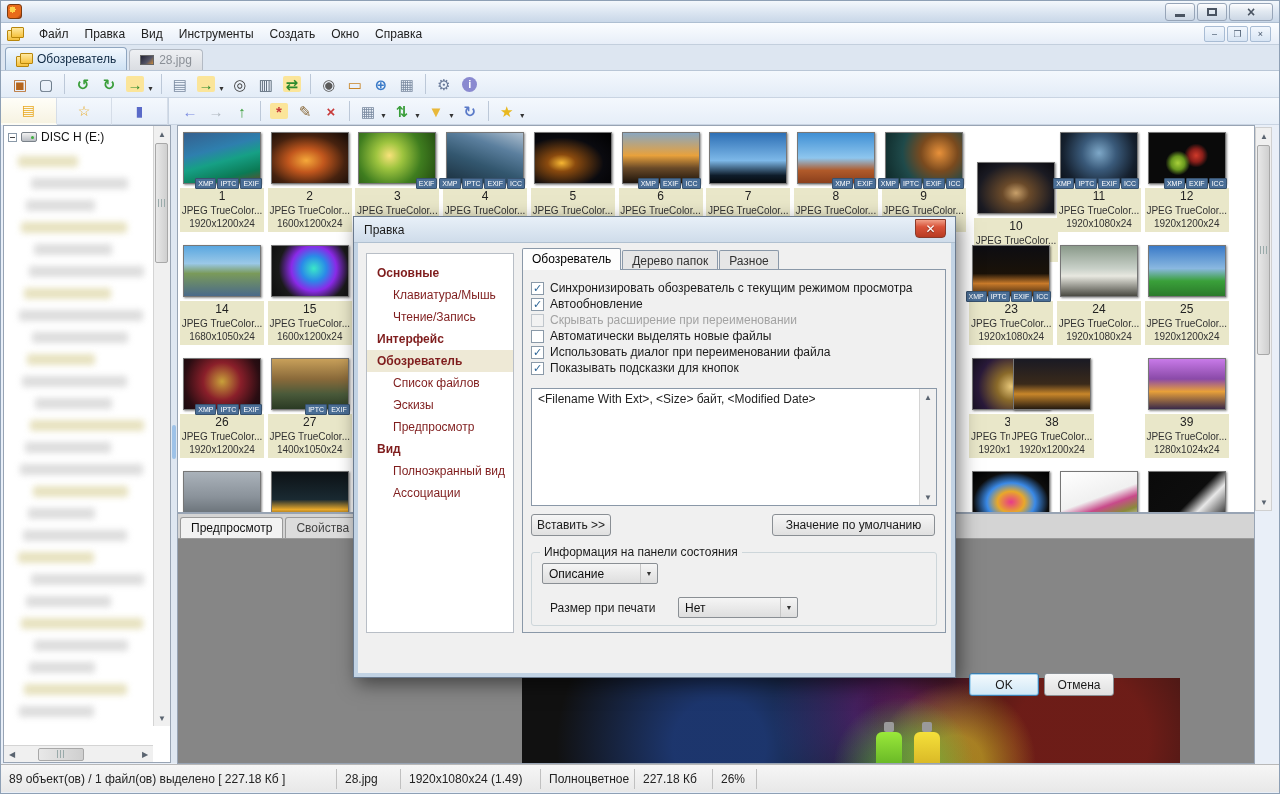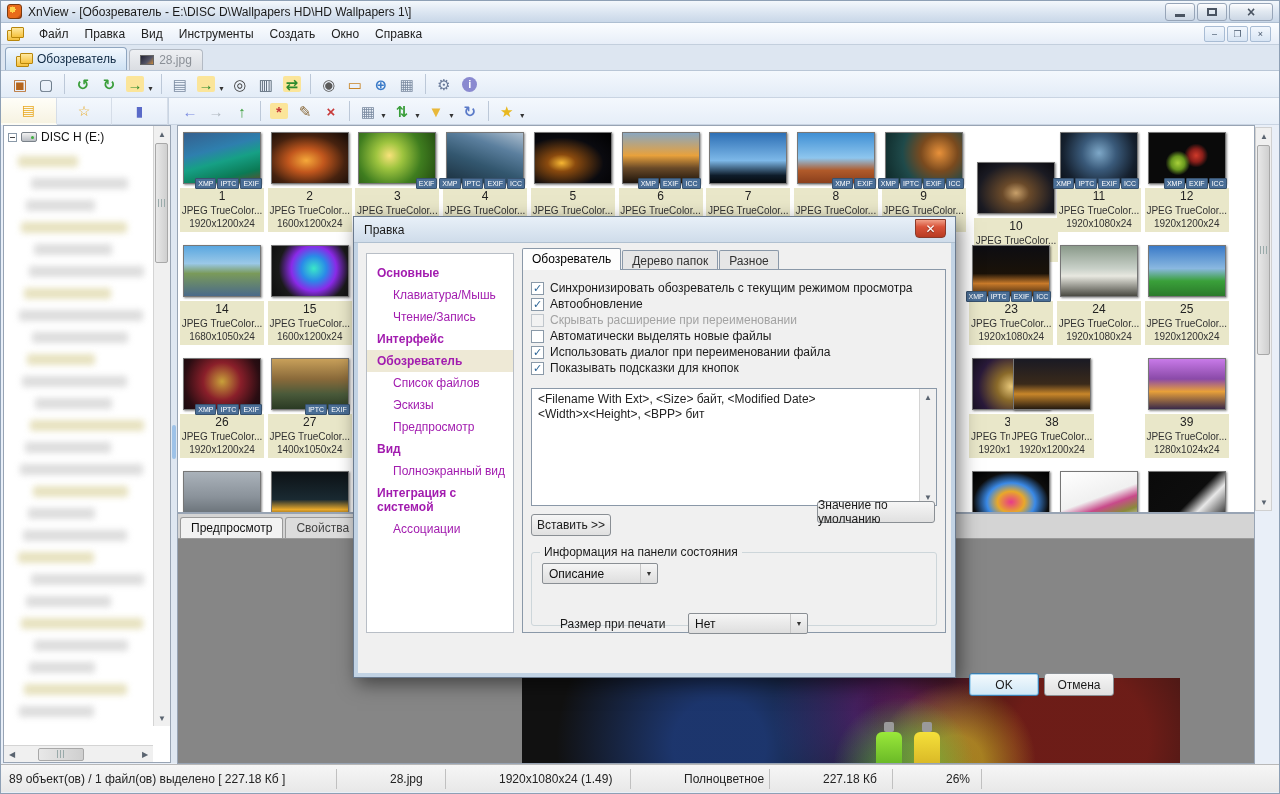--- a/index.html
+++ b/index.html
@@ -101,77 +101,76 @@
      radial-gradient(circle at 85% 55%, rgba(200,40,30,.5) 0 12%, transparent 38%),
      radial-gradient(circle at 55% 30%, rgba(150,40,180,.4) 0 8%, transparent 30%),
      #111; }
   .bottle { position:absolute; bottom:6px; width:26px; height:52px; border-radius:6px 6px 4px 4px; }
   .bottle:before { content:""; position:absolute; left:8px; top:-10px; width:10px; height:10px; background:#9a9a9a; border-radius:2px; }
   .bottle.green { left:354px; background:linear-gradient(#9ae83a,#4a9a1a); }
   .bottle.yellow { left:392px; background:linear-gradient(#f5e03a,#c8a01a); }
 
   
   .statusbar { position:absolute; left:0; top:763px; width:100%; height:28px; background:linear-gradient(#f6f6f6,#e8e8e8);
-    border-top:1px solid #b8b8b8; display:flex; align-items:center; font-size:12px; color:#222;gap:45px; }
+    border-top:1px solid #b8b8b8; display:flex; align-items:center; font-size:12px; color:#222; }
   .seg { padding:0 8px; border-right:1px solid #c0c0c0; height:20px; display:flex; align-items:center; white-space:nowrap; overflow:hidden; }
 
   
   .dialog { position:absolute; left:352px; top:215px; width:603px; height:462px;
     background:#f0f0f0; border:1px solid #6a7a8e; box-shadow:4px 6px 18px rgba(0,0,0,.5); }
   .dlg-frame { position:absolute; inset:0; border:4px solid #c2d3e4; }
   .dlg-title { position:absolute; left:0; top:0; width:100%; height:26px; background:linear-gradient(#e8f0f8,#cfdcea);
     display:flex; align-items:center; padding-left:10px; font-size:12px; color:#1a1a1a; border-bottom:1px solid #b0c0d0; }
   .dlg-close { position:absolute; right:9px; top:2px; width:31px; height:19px; border:1px solid #8a3a2a; border-radius:0 0 4px 4px;
     background:linear-gradient(#f0a088,#d9543a 40%,#b83a22); color:#fff; font-weight:bold; font-size:12px;
     display:flex; align-items:center; justify-content:center; text-shadow:0 1px 1px rgba(0,0,0,.4); }
   .dlg-nav { position:absolute; left:12px; top:36px; width:148px; height:380px; background:#fff; border:1px solid #b8bec6; padding-top:8px; }
-  .nav-item { font-size:12px; color:#a21caf; padding:4px 4px 4px 10px; }
+  .nav-item { font-size:12px; color:#7f1d1d; padding:4px 4px 4px 10px; }
   .nav-item.bold { font-weight:bold; }
   .nav-item.indent { padding-left:26px; }
   .nav-item.selected { background:#eee9d6; }
   .dlg-content { position:absolute; left:168px; top:32px; width:424px; height:384px; }
   .dlg-tabs { display:flex; height:21px; align-items:flex-end; }
   .dtab { padding:3px 9px 2px; border:1px solid #8a98a8; border-bottom:none; border-radius:2px 2px 0 0; margin-right:1px; font-size:12px; }
   .dtab.active { background:#fdfdfd; position:relative; z-index:2; padding-bottom:4px; }
   .dtab.inactive { background:#e6e6e6; color:#333; }
   .dlg-page { position:absolute; left:0; top:20px; width:424px; height:364px; border:1px solid #8a98a8; background:#f0f0f0; padding:10px 8px 0 8px; }
   .cbx { display:flex; align-items:center; gap:6px; height:16px; margin-bottom:0; font-size:12px; color:#1a1a1a; }
   .cbx .box { width:13px; height:13px; border:1px solid #8a99a8; background:#fff; display:flex; align-items:center; justify-content:center;
     font-size:11px; font-weight:bold; color:#2c6496; line-height:1; flex:none; }
   .cbx.disabled { color:#a2a2a2; }
   .cbx.disabled .box { background:#f2f2f2; border-color:#c0c6cc; }
   .dlg-text { position:absolute; left:8px; top:118px; width:406px; height:118px; background:#fff; border:1px solid #8a98a8;
     font-size:12px; color:#222; padding:3px 20px 3px 6px; line-height:15px; }
   .dlg-text .vsb { position:absolute; right:0; top:0; width:17px; height:100%; background:#f0f0f0; border-left:1px solid #d4d4d4; }
   .btn { border:1px solid #8a8f94; border-radius:3px; background:linear-gradient(#f6f6f6,#e0e0e0); font-size:12px; color:#1a1a1a;
     display:flex; align-items:center; justify-content:center; }
   .btn-insert { position:absolute; left:8px; top:244px; width:80px; height:22px; }
-  .btn-default { position:absolute; right:10px; top:231px; width:118px; height:22px; }
+  .btn-default { position:absolute; right:10px; top:244px; width:163px; height:22px; }
   .groupbox { position:absolute; left:8px; top:282px; width:406px; height:74px; border:1px solid #cdd6da; border-radius:3px; }
   .gb-legend { position:absolute; left:8px; top:-8px; background:#f0f0f0; padding:0 4px; font-size:12px; color:#1a1a1a; }
   .combo { height:21px; border:1px solid #8a8f94; border-radius:2px; background:linear-gradient(#f5f5f5,#dedede);
     display:flex; align-items:center; font-size:12px; color:#111; padding-left:6px; position:relative; }
   .combo .arr { margin-left:auto; width:17px; height:100%; display:flex; align-items:center; justify-content:center; font-size:7px; color:#333; border-left:1px solid #c6c6c6; }
   .combo1 { position:absolute; left:10px; top:10px; width:116px; }
-  .gb-row { position:absolute; left:28px; top:44px; display:flex; align-items:center;margin-top:16px; }
+  .gb-row { position:absolute; left:18px; top:44px; display:flex; align-items:center; }
   .gb-label { width:128px; font-size:12px; color:#1a1a1a; }
   .combo2 { width:120px; }
   .btn-ok { position:absolute; left:447px; top:424px; width:70px; height:23px;
     border:1px solid #3c7fb1; border-radius:3px; background:linear-gradient(#f4fafd,#cfe7f6); box-shadow:0 0 0 1px #a8d4ee inset; font-size:12px;
     display:flex; align-items:center; justify-content:center; }
   .btn-cancel { position:absolute; left:522px; top:424px; width:70px; height:23px; }
 </style>
 </head>
 <body>
 
 <div class="window">
 
   <div class="titlebar">
     <div class="app-icon"></div>
-    <div class="title-text">XnView - [Обозреватель - E:\DISC D\Wallpapers HD\HD Wallpapers 1\]</div>
     <div class="winbtns">
       <div class="wbtn">
           <div class="g-min"></div>
         </div>
       <div class="wbtn">
           <div class="g-max"></div>
         </div>
       <div class="wbtn close">
           <span class="g-x">×</span>
         </div>
@@ -652,21 +651,20 @@
         <div class="nav-item bold">Основные</div>
         <div class="nav-item indent">Клавиатура/Мышь</div>
         <div class="nav-item indent">Чтение/Запись</div>
         <div class="nav-item bold">Интерфейс</div>
         <div class="nav-item bold selected">Обозреватель</div>
         <div class="nav-item indent">Список файлов</div>
         <div class="nav-item indent">Эскизы</div>
         <div class="nav-item indent">Предпросмотр</div>
         <div class="nav-item bold">Вид</div>
         <div class="nav-item indent">Полноэкранный вид</div>
-        <div class="nav-item bold">Интеграция с системой</div>
         <div class="nav-item indent">Ассоциации</div>
       </div>
 
     <div class="dlg-content">
       <div class="dlg-tabs" id="dlg-tabs">
           <div class="dtab active">Обозреватель</div>
           <div class="dtab inactive">Дерево папок</div>
           <div class="dtab inactive">Разное</div>
         </div>
       <div class="dlg-page">
@@ -695,21 +693,20 @@
               <span class="box">✓</span>
               <span class="lbl">Показывать подсказки для кнопок</span>
             </div>
           </div>
         <div class="dlg-text" id="dlg-template">
           <div class="vsb">
             <div class="sb-arrow">▲</div>
             <div class="sb-arrow" style="position:absolute;bottom:0;">▼</div>
           </div>
         <div>&lt;Filename With Ext&gt;, &lt;Size&gt; байт, &lt;Modified Date&gt;</div>
-            <div>&lt;Width&gt;x&lt;Height&gt;, &lt;BPP&gt; бит</div>
           </div>
         <div class="btn btn-insert">Вставить &gt;&gt;</div>
         <div class="btn btn-default">Значение по умолчанию</div>
         <div class="groupbox">
           <div class="gb-legend">Информация на панели состояния</div>
           <div class="combo combo1">
             <span>Описание</span>
             <span class="arr">▼</span>
           </div>
           <div class="gb-row">

